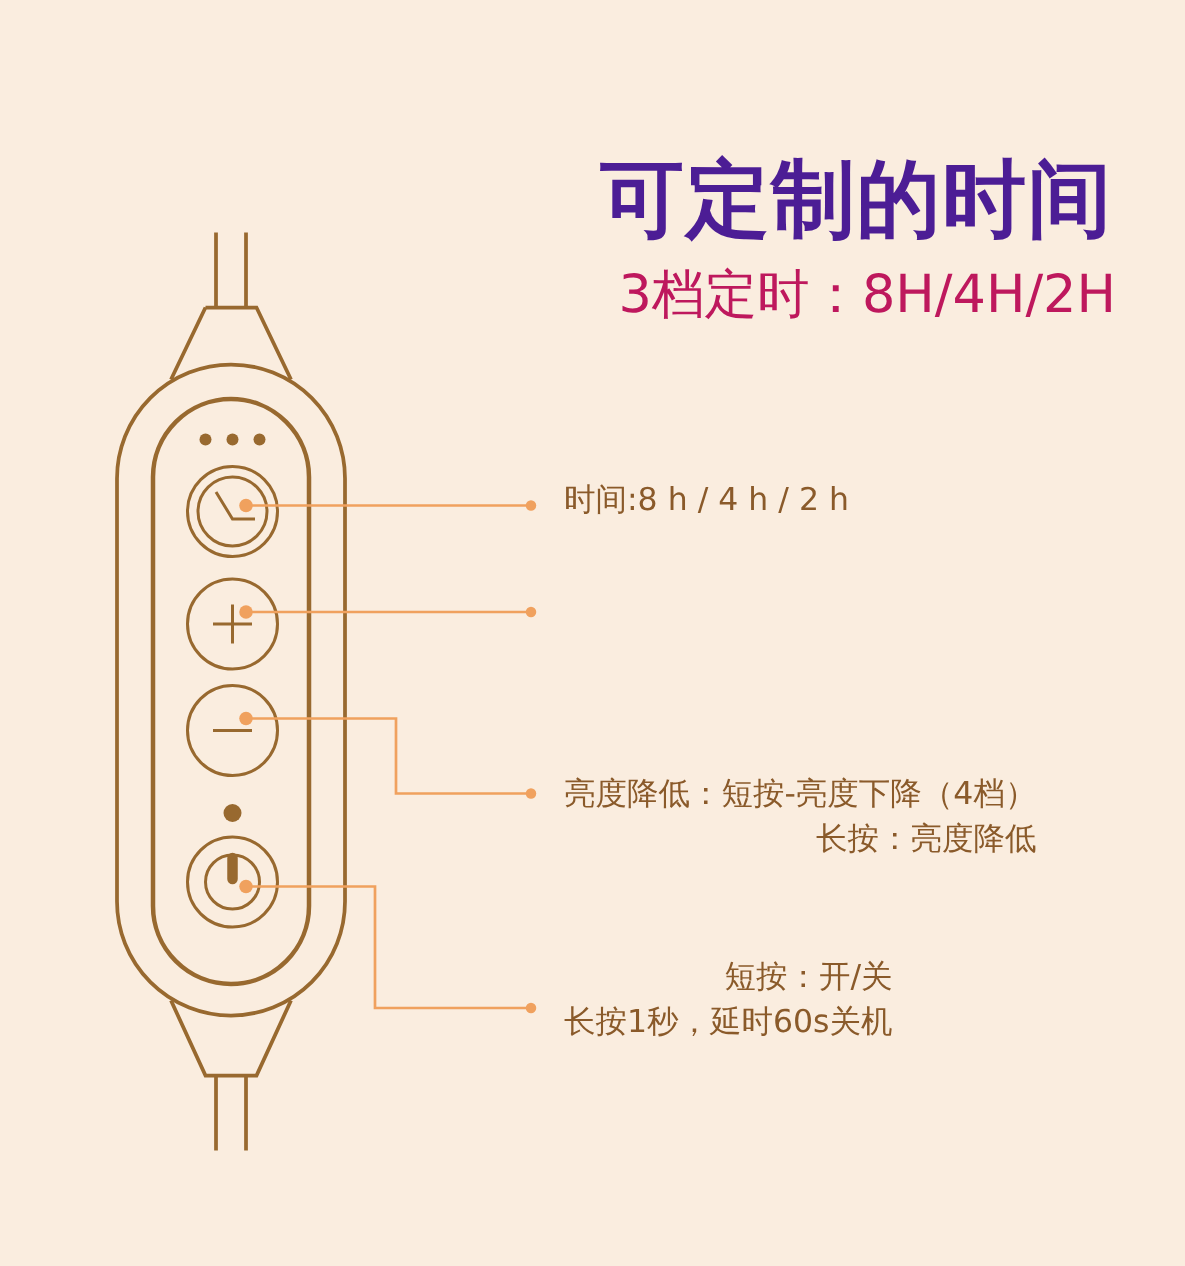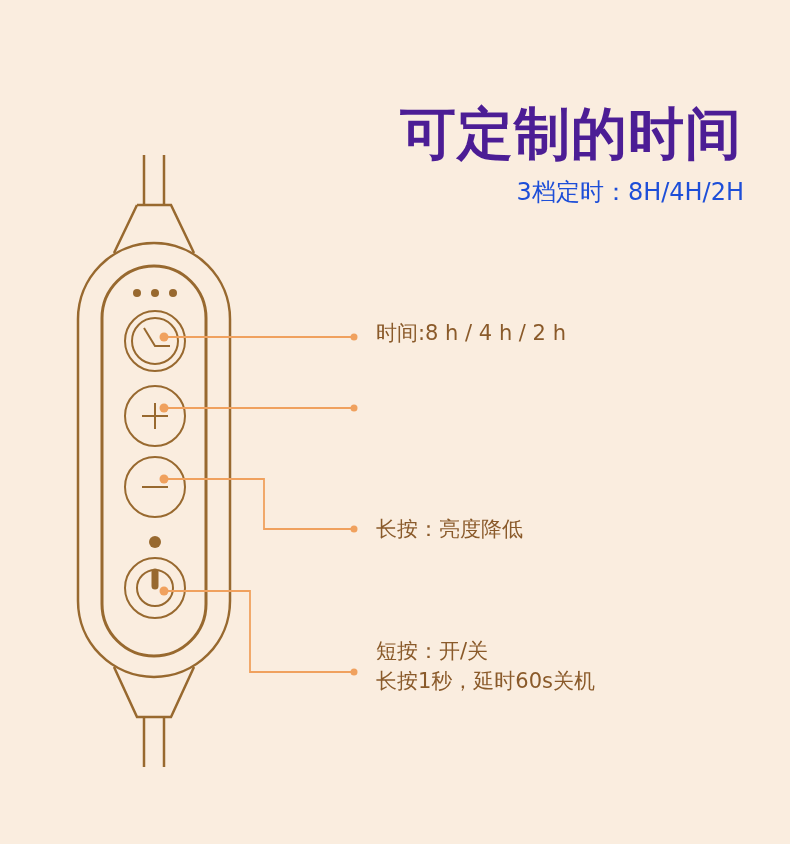--- a/index.html
+++ b/index.html
@@ -1,24 +1,24 @@
 <!DOCTYPE html>
 <html><head>
 <meta charset="utf-8">
 <style>
   html, body { margin: 0; padding: 0; }
   body { width: 790px; height: 844px; background: #faeddf; position: relative; overflow: hidden;
          font-family: "DejaVu Sans", "Liberation Sans", sans-serif; }
   .title { position: absolute; right: 48px; top: 86px; font-size: 56px; font-weight: bold;
            color: #4c1d95; letter-spacing: 1px; line-height: 1; margin-top: 20px; }
-  .subtitle { position: absolute; right: 46px; top: 180px; font-size: 24px; color: #1d4ed8;
+  .subtitle { position: absolute; right: 46px; top: 180px; font-size: 35px; color: #be185d;
               line-height: 1; }
   .device { position: absolute; left: 0; top: 0; }
   .label { position: absolute; left: 376px; font-size: 21px; color: #8a5a2a; line-height: 30px;
-           white-space: nowrap; }
+           white-space: nowrap; text-align: right; }
 </style>
 </head>
 <body>
 
 <div class="title">可定制的时间</div>
 <div class="subtitle">3档定时：8H/4H/2H</div>
 
 <svg class="device" width="790" height="844" viewBox="0 0 790 844" xmlns="http://www.w3.org/2000/svg">
   <g fill="none" stroke="#98692f" stroke-width="2.5">
 
@@ -85,18 +85,19 @@
       <circle cx="354" cy="672" r="3.5"></circle>
   </g>
 </svg>
 
 <div class="label" style="top:318px">
   <div>时间:8 h / 4 h / 2 h</div>
 </div>
 <div class="label" style="top:394px">
 </div>
 <div class="label" style="top:514px">
+  <div>亮度降低：短按-亮度下降（4档）</div>
   <div>长按：亮度降低</div>
 </div>
 <div class="label" style="top:636px">
   <div>短按：开/关</div>
   <div>长按1秒，延时60s关机</div>
 </div>
 
 </body></html>

